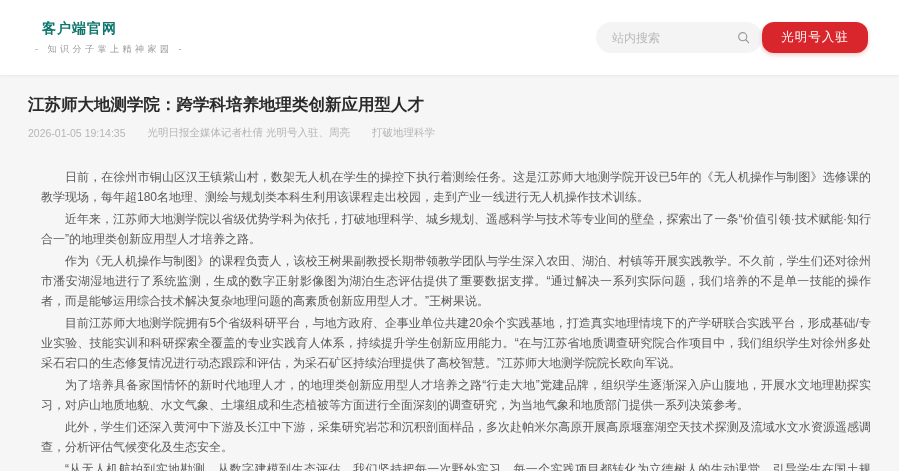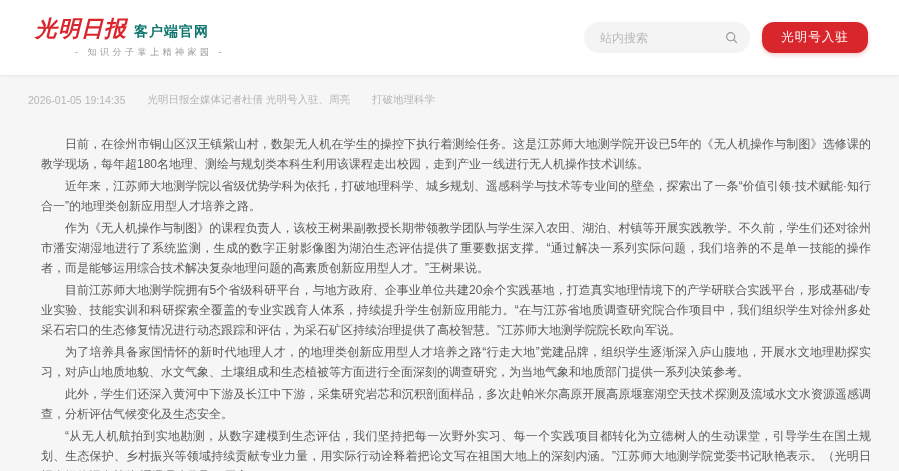--- a/index.html
+++ b/index.html
@@ -32,23 +32,22 @@
     color: #d9262c; letter-spacing: 1px;
   }
   .logo-suffix {
     font-size: 14px; font-weight: bold; color: #0f766e;
     margin-left: 7px; letter-spacing: 1px;
   }
   .logo-tagline {
     margin-top: 5px;
     font-size: 9px; color: #9a9a9a; letter-spacing: 3.5px;
     white-space: nowrap;
-    margin-left: 40px;
   }
-  .header-right { display: flex; align-items: flex-end; gap: 12px; }
+  .header-right { display: flex; align-items: flex-end; }
   .search-box {
     width: 166px; height: 31px;
     background: #f4f4f4; border-radius: 16px;
     display: flex; align-items: center;
     padding: 0 12px 0 14px;
   }
   .search-box input {
     flex: 1; min-width: 0;
     border: none; outline: none; background: transparent;
     font-size: 12px; color: #666;
@@ -91,21 +90,20 @@
     text-indent: 2em;
   }
 </style>
 </head>
 <body>
 
 <header class="site-header">
   <div class="header-inner">
     <div class="logo-block">
       <div class="logo-line">
-        <span class="logo-main">光明日报</span>
         <span class="logo-suffix">客户端官网</span>
       </div>
       <div class="logo-tagline">- 知识分子掌上精神家园 -</div>
     </div>
 
     <div class="header-right">
       <div class="search-box">
         <input type="text" placeholder="站内搜索" style="">
         <span class="search-icon">
           <svg width="13" height="13" viewBox="0 0 16 16" fill="none">
@@ -113,20 +111,21 @@
             <line x1="10.8" y1="10.8" x2="14.3" y2="14.3" stroke="#9a9a9a" stroke-width="1.4" stroke-linecap="round"></line>
           </svg>
         </span>
       </div>
       <button class="red-btn">光明号入驻</button>
     </div>
   </div>
 </header>
 
 <main class="article-main">
+  <h1 class="article-title">江苏师大地测学院：跨学科培养地理类创新应用型人才</h1>
 
   <div class="article-meta">
     <span>2026-01-05 19:14:35</span>
     <span>光明日报全媒体记者杜倩 光明号入驻、周亮</span>
     <span>打破地理科学</span>
   </div>
 
   <div class="article-body">
       <p>日前，在徐州市铜山区汉王镇紫山村，数架无人机在学生的操控下执行着测绘任务。这是江苏师大地测学院开设已5年的《无人机操作与制图》选修课的教学现场，每年超180名地理、测绘与规划类本科生利用该课程走出校园，走到产业一线进行无人机操作技术训练。</p>
       <p>近年来，江苏师大地测学院以省级优势学科为依托，打破地理科学、城乡规划、遥感科学与技术等专业间的壁垒，探索出了一条“价值引领·技术赋能·知行合一”的地理类创新应用型人才培养之路。</p>

